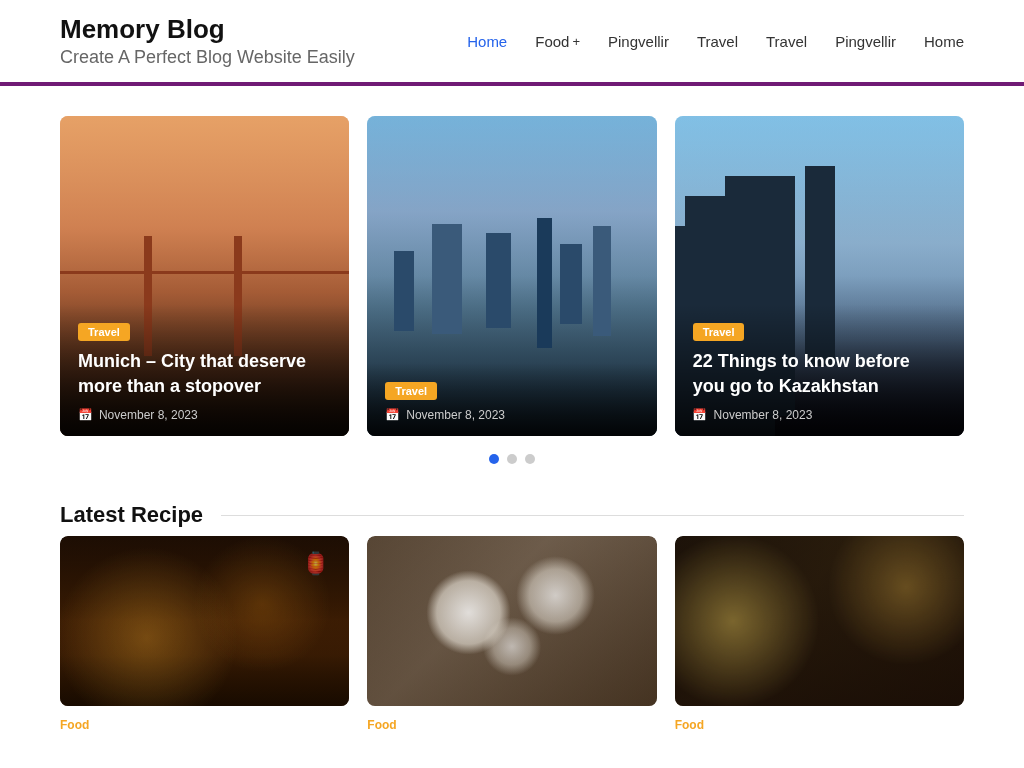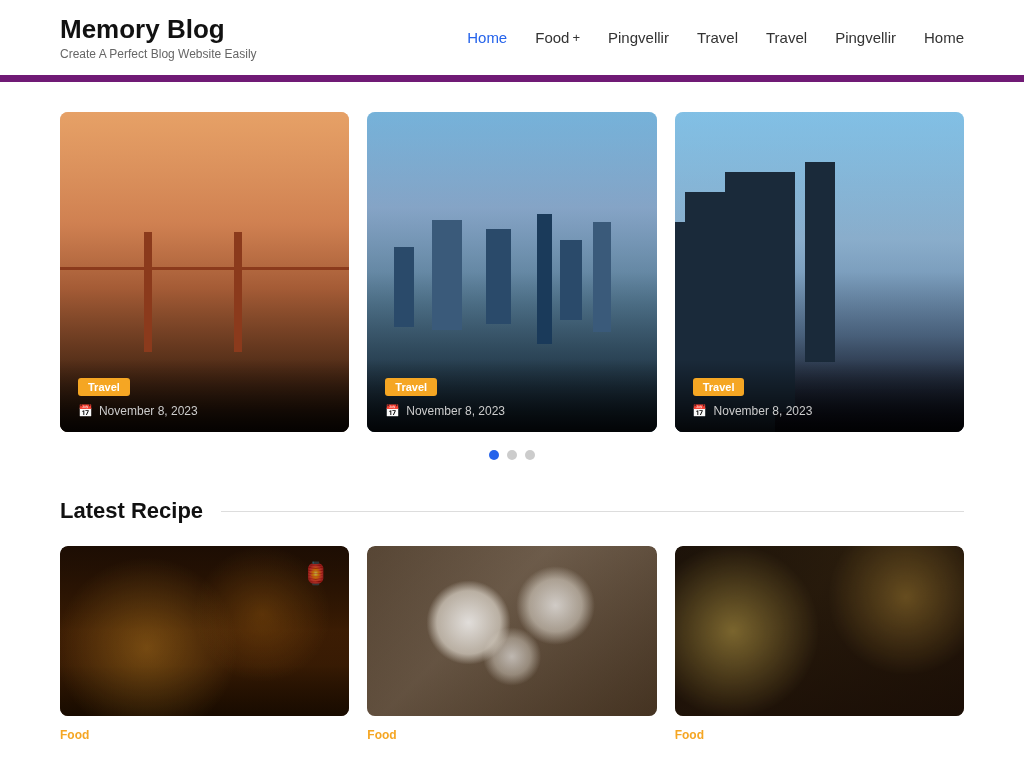--- a/index.html
+++ b/index.html
@@ -4,29 +4,29 @@
   <style>
     * { margin: 0; padding: 0; box-sizing: border-box; }
     body { font-family: 'Segoe UI', Arial, sans-serif; background: #fff; color: #222; }
 
     
     .header {
       display: flex;
       align-items: center;
       justify-content: space-between;
       padding: 14px 60px 14px 60px;
-      border-bottom: 7px solid #701a75;
+      border-bottom: 4px solid #701a75;
     }
     .logo-title {
       font-size: 26px;
       font-weight: 800;
       color: #111;
     }
     .logo-sub {
-      font-size: 12px;
+      font-size: 18px;
       color: #666;
       margin-top: 2px;
     }
     .nav {
       display: flex;
       align-items: center;
       gap: 28px;
     }
     .nav a {
       text-decoration: none;
@@ -196,21 +196,21 @@
     .dot.active { background: #2563eb; }
 
     
     .latest-section {
       padding: 30px 60px 20px 60px;
     }
     .section-header {
       display: flex;
       align-items: center;
       gap: 18px;
-      margin-bottom: 22px;
+      margin-bottom: 8px;
     }
     .section-title {
       font-size: 22px;
       font-weight: 800;
       color: #111;
       white-space: nowrap;
     }
     .section-divider {
       flex: 1;
       height: 1px;
@@ -316,20 +316,21 @@
   </nav>
 </header>
 
 <section class="slider-section">
   <div class="slider-grid">
 
     <div class="slide-card">
       <div class="img-golden-gate" style="width:100%;height:100%;"></div>
       <div class="slide-overlay">
         <div class="tag-badge">Travel</div>
+        <div class="slide-title">Munich – City that deserve more than a stopover</div>
         <div class="slide-date">
           <span class="date-icon">📅</span>
           <span>November 8, 2023</span>
         </div>
       </div>
     </div>
 
     <div class="slide-card">
       <div class="img-city" style="width:100%;height:100%;"></div>
       <div class="slide-overlay">
@@ -338,20 +339,21 @@
           <span class="date-icon">📅</span>
           <span>November 8, 2023</span>
         </div>
       </div>
     </div>
 
     <div class="slide-card">
       <div class="img-bigben" style="width:100%;height:100%;"></div>
       <div class="slide-overlay">
         <div class="tag-badge">Travel</div>
+        <div class="slide-title">22 Things to know before you go to Kazakhstan</div>
         <div class="slide-date">
           <span class="date-icon">📅</span>
           <span>November 8, 2023</span>
         </div>
       </div>
     </div>
 
   </div>
 
   <div class="slider-dots">

